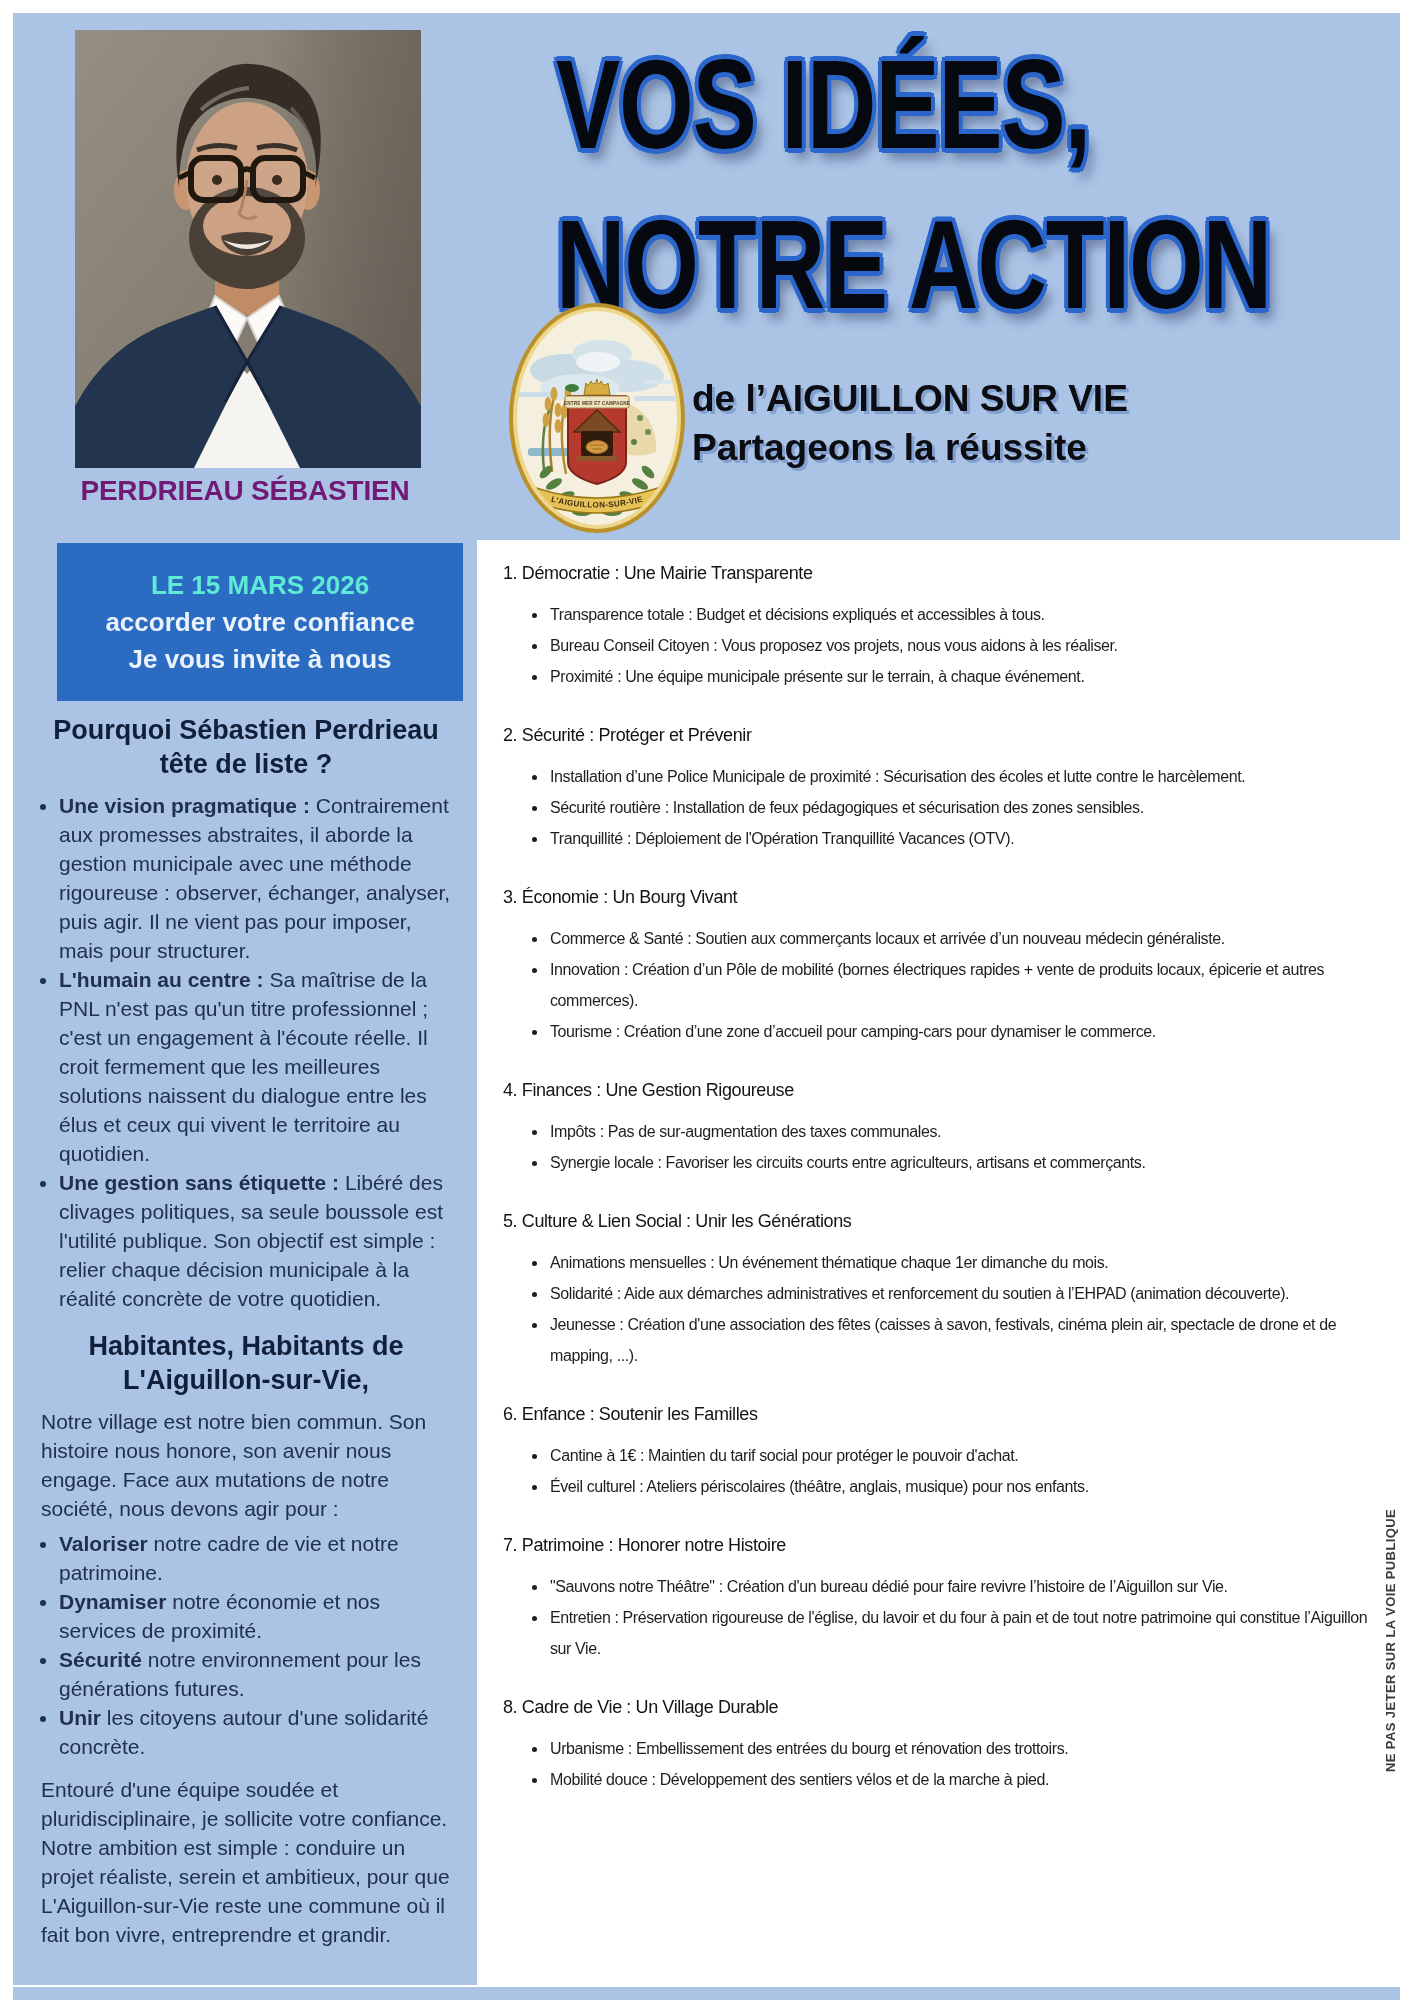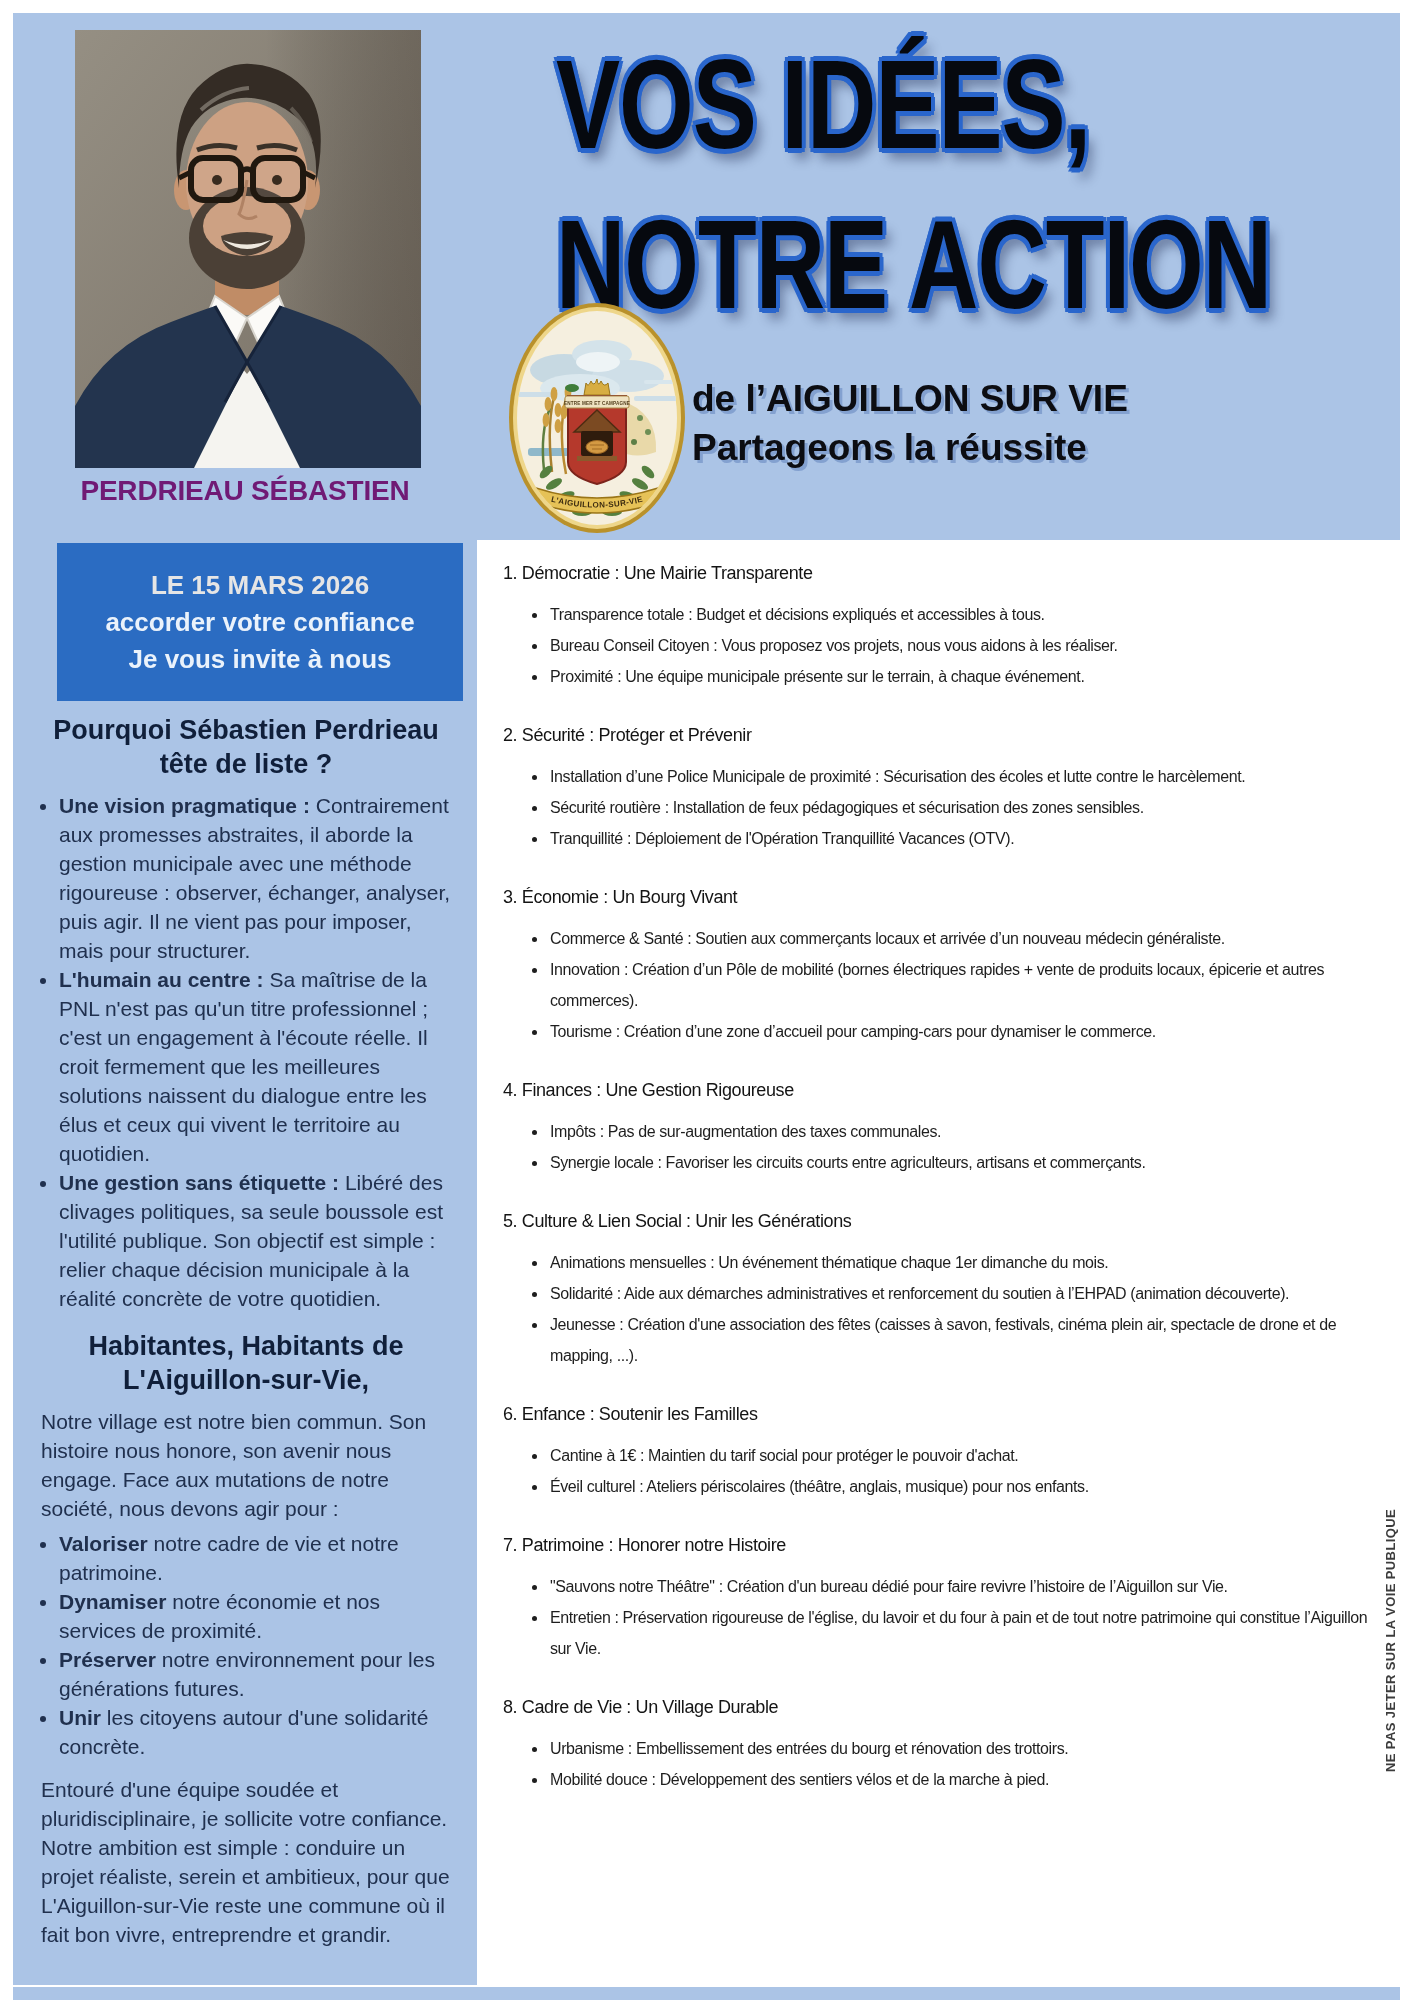--- a/index.html
+++ b/index.html
@@ -16,21 +16,21 @@
 
   .photo{position:absolute;left:62px;top:17px;width:346px;height:438px;overflow:hidden;}
   .photo svg{display:block;width:100%;height:100%;}
 
   .candidate-name{position:absolute;left:0;top:462px;width:100%;text-align:center;
     font-size:28px;font-weight:bold;letter-spacing:-0.2px;color:#701a75;}
 
   .callout{position:absolute;left:44px;top:530px;width:406px;height:158px;background:var(--box-blue);
     display:flex;flex-direction:column;justify-content:center;text-align:center;
     font-weight:bold;font-size:26px;line-height:37px;}
-  .callout .l1{color:#e5e5e5;}
+  .callout .l1{color:#5eead4;}
   .callout .ln{color:#eaf2fb;}
 
   .sidebar-flow{position:absolute;left:20px;top:700px;width:426px;height:1266px;overflow:hidden;
     color:var(--ink-navy);font-size:21px;line-height:29px;}
   .side-head{font-size:27px;line-height:34px;font-weight:bold;text-align:center;color:#101f3a;margin:0 0 10px;}
   .side-head.mt{margin-top:16px;}
   .side-list{list-style:disc;margin:0 0 14px;padding-left:26px;}
   .side-list li{margin:0;}
   .lead{font-weight:bold;}
   .side-para{margin:0 8px 6px;}
@@ -138,21 +138,21 @@
       <ul class="side-list">
           <li><span class="lead">Une vision pragmatique :</span> <span>Contrairement aux promesses abstraites, il aborde la gestion municipale avec une méthode rigoureuse : observer, échanger, analyser, puis agir. Il ne vient pas pour imposer, mais pour structurer.</span></li>
           <li><span class="lead">L'humain au centre :</span> <span>Sa maîtrise de la PNL n'est pas qu'un titre professionnel ; c'est un engagement à l'écoute réelle. Il croit fermement que les meilleures solutions naissent du dialogue entre les élus et ceux qui vivent le territoire au quotidien.</span></li>
           <li><span class="lead">Une gestion sans étiquette :</span> <span>Libéré des clivages politiques, sa seule boussole est l'utilité publique. Son objectif est simple : relier chaque décision municipale à la réalité concrète de votre quotidien.</span></li>
         </ul>
       <h3 class="side-head mt">Habitantes, Habitants de L'Aiguillon-sur-Vie,</h3>
       <p class="side-para">Notre village est notre bien commun. Son histoire nous honore, son avenir nous engage. Face aux mutations de notre société, nous devons agir pour :</p>
       <ul class="side-list">
           <li><span class="lead">Valoriser</span> <span>notre cadre de vie et notre patrimoine.</span></li>
           <li><span class="lead">Dynamiser</span> <span>notre économie et nos services de proximité.</span></li>
-          <li><span class="lead">Préserver</span> <span>notre environnement pour les générations futures.</span></li>
+          <li><span class="lead">Sécurité</span> <span>notre environnement pour les générations futures.</span></li>
           <li><span class="lead">Unir</span> <span>les citoyens autour d'une solidarité concrète.</span></li>
         </ul>
       <p class="side-para closing">Entouré d'une équipe soudée et pluridisciplinaire, je sollicite votre confiance. Notre ambition est simple : conduire un projet réaliste, serein et ambitieux, pour que L'Aiguillon-sur-Vie reste une commune où il fait bon vivre, entreprendre et grandir.</p>
     </div>
   </div>
 
   <h1 class="title t1">VOS IDÉES,</h1>
   <h1 class="title t2">NOTRE ACTION</h1>
 
   <div class="seal">

